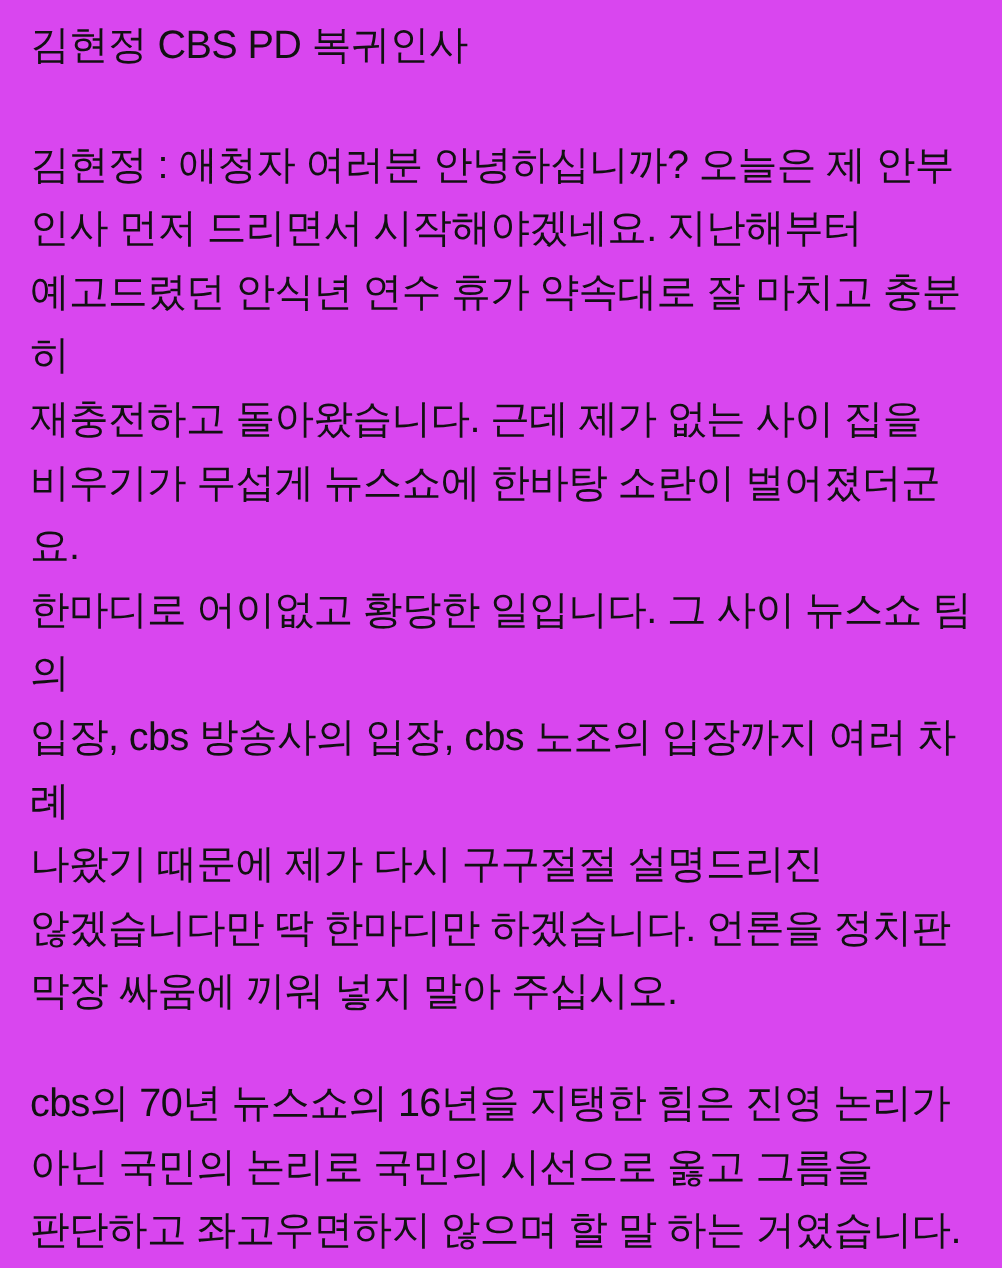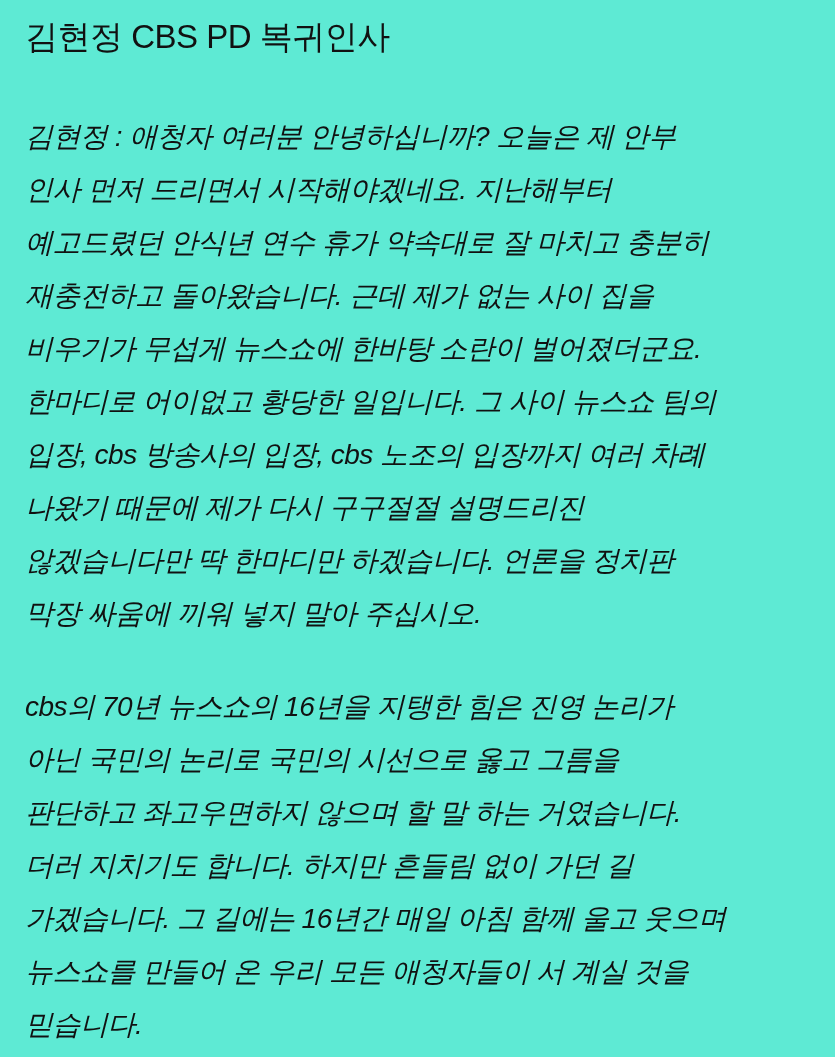--- a/index.html
+++ b/index.html
@@ -12,37 +12,36 @@
     height: 1057px;
     overflow: hidden;
     font-family: "Liberation Sans", sans-serif;
     color: #111111;
   }
   .page {
     box-sizing: border-box;
     width: 835px;
     height: 1057px;
     padding: 10px 20px 0 25px;
-    background: #5eead4;
+    background: #d946ef;
   }
   .title {
     margin: 0;
     font-size: 33px;
     font-weight: 400;
     line-height: 53px;
     letter-spacing: -0.5px;
   }
   .para {
     margin: 0;
-    font-size: 28px;
+    font-size: 33px;
     font-weight: 400;
     line-height: 53px;
     letter-spacing: -0.5px;
     white-space: pre-line;
-    font-style: italic;
   }
   .para-1 { margin-top: 47px; }
   .para-2 { margin-top: 40px; }
 </style>
 </head>
 <body>
 
 <div class="page">
   <h1 class="title">김현정 CBS PD 복귀인사</h1>
 

